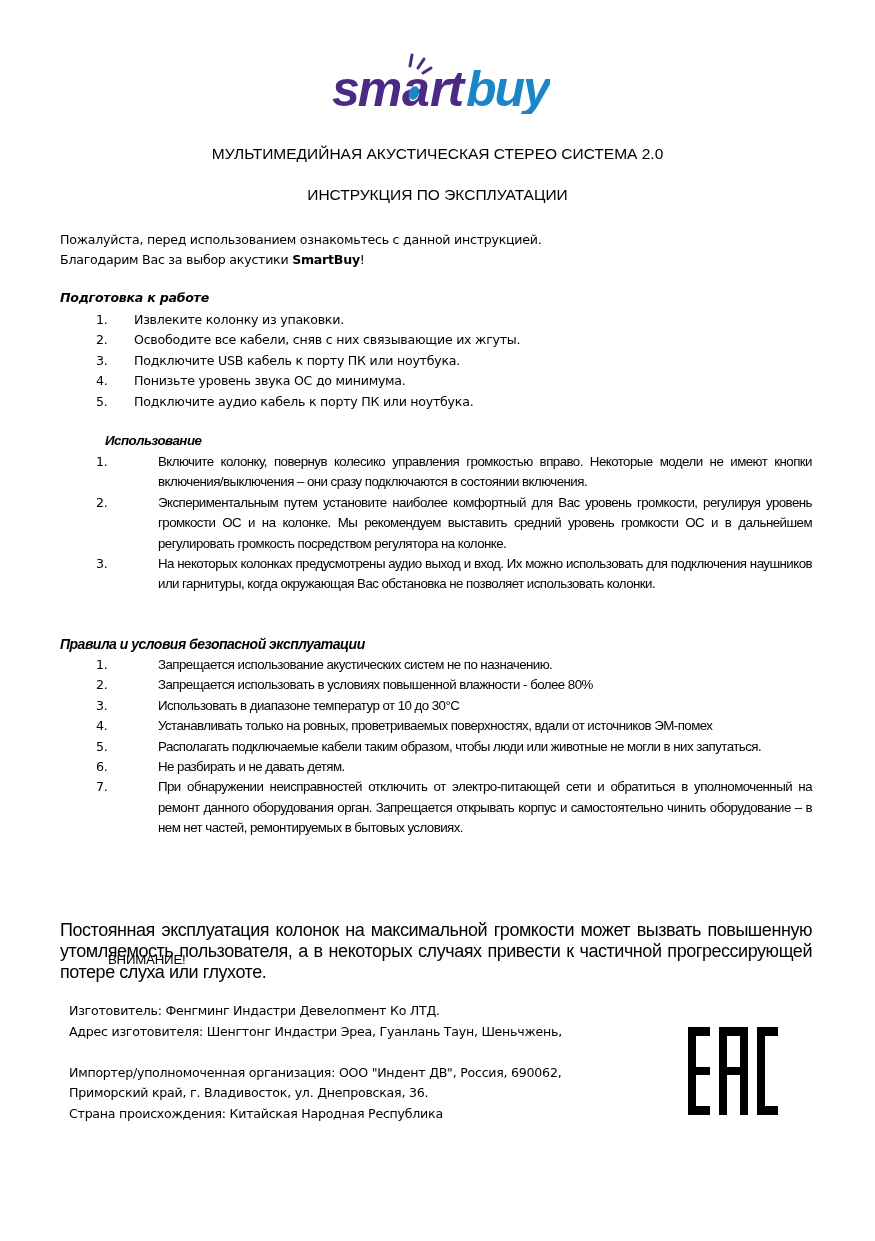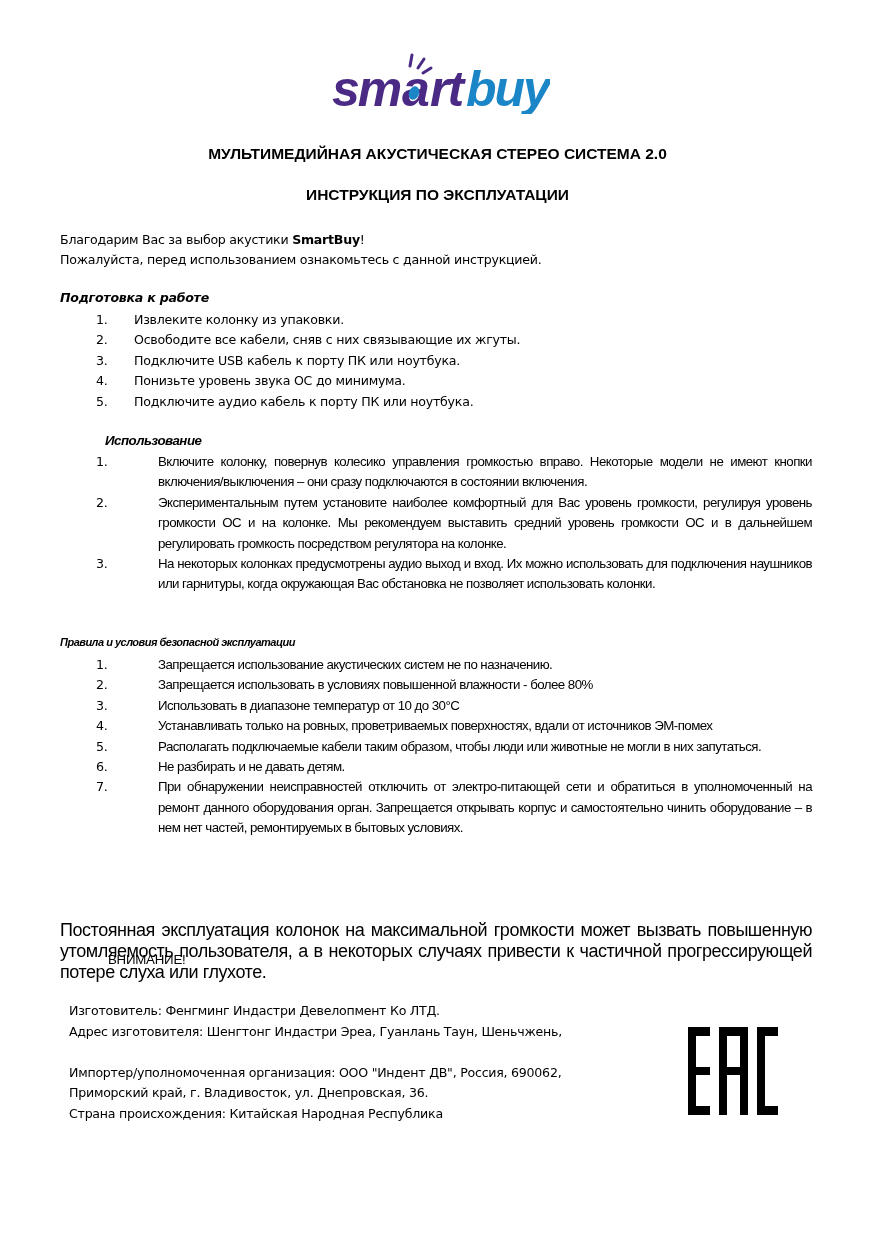--- a/index.html
+++ b/index.html
@@ -4,21 +4,21 @@
 <style>
   html, body { margin: 0; padding: 0; background: #ffffff; }
   body { width: 875px; height: 1241px; position: relative; overflow: hidden;
          font-family: "Liberation Sans", "DejaVu Sans", sans-serif; color: #000; }
   .page { position: absolute; left: 0; top: 0; width: 875px; height: 1241px; }
 
   .logo { position: absolute; left: 330px; top: 52px; width: 220px; height: 62px; }
   .logo svg { display: block; }
 
   .title { position: absolute; left: 0; width: 875px; text-align: center;
-           font-family: "Liberation Sans", sans-serif; font-weight: bold; font-size: 15.5px; }
+           font-family: "Liberation Sans", sans-serif; font-weight: normal; font-size: 15.5px; }
   .title1 { top: 145px; }
   .title2 { top: 186px; }
 
   .body-text { font-family: "DejaVu Sans", "Liberation Sans", sans-serif; font-size: 12.6px; letter-spacing: -0.25px; }
 
   .intro { position: absolute; left: 60px; top: 230px; line-height: 20px; }
   .intro b { font-weight: bold; }
 
   .section-head { position: absolute; left: 60px; font-weight: bold; font-style: italic; }
 
@@ -51,22 +51,22 @@
       <line x1="80" y1="14" x2="82" y2="3" stroke="#4b2a85" stroke-width="3" stroke-linecap="round"></line>
       <line x1="88" y1="16" x2="94" y2="7" stroke="#4b2a85" stroke-width="3" stroke-linecap="round"></line>
       <line x1="93" y1="21" x2="101" y2="16" stroke="#4b2a85" stroke-width="3" stroke-linecap="round"></line>
     </svg>
   </div>
 
   <div class="title title1">МУЛЬТИМЕДИЙНАЯ АКУСТИЧЕСКАЯ СТЕРЕО СИСТЕМА 2.0</div>
   <div class="title title2">ИНСТРУКЦИЯ ПО ЭКСПЛУАТАЦИИ</div>
 
   <div class="intro body-text">
+    <div>Пожалуйста, перед использованием ознакомьтесь с данной инструкцией.</div>
     <div><span>Благодарим Вас за выбор акустики </span><b>SmartBuy</b><span>!</span></div>
-    <div>Пожалуйста, перед использованием ознакомьтесь с данной инструкцией.</div>
   </div>
 
   <div class="section-head body-text" style="top:290px;">Подготовка к работе</div>
   <div class="list body-text" style="top:310px;">
     <div class="item">
         <span class="num">1.</span>
         <span class="txt">Извлеките колонку из упаковки.</span>
       </div>
     <div class="item">
         <span class="num">2.</span>
@@ -95,21 +95,21 @@
     <div class="item">
         <span class="num">2.</span>
         <span class="txt cond">Экспериментальным путем установите наиболее комфортный для Вас уровень громкости, регулируя уровень громкости ОС и на колонке. Мы рекомендуем выставить средний уровень громкости ОС и в дальнейшем регулировать громкость посредством регулятора на колонке.</span>
       </div>
     <div class="item">
         <span class="num">3.</span>
         <span class="txt cond">На некоторых колонках предусмотрены аудио выход и вход. Их можно использовать для подключения наушников или гарнитуры, когда окружающая Вас обстановка не позволяет использовать колонки.</span>
       </div>
   </div>
 
-  <div class="section-head body-text" style="top:636px; font-family:'Liberation Sans',sans-serif; font-size:11px; letter-spacing:-0.5px;">Правила и условия безопасной эксплуатации</div>
+  <div class="section-head body-text" style="top:636px; font-family:'Liberation Sans',sans-serif; font-size:14px; letter-spacing:-0.5px;">Правила и условия безопасной эксплуатации</div>
   <div class="list body-text" style="top:655px;">
     <div class="item">
         <span class="num">1.</span>
         <span class="txt cond">Запрещается использование акустических систем не по назначению.</span>
       </div>
     <div class="item">
         <span class="num">2.</span>
         <span class="txt cond">Запрещается использовать в условиях повышенной влажности - более 80%</span>
       </div>
     <div class="item">

